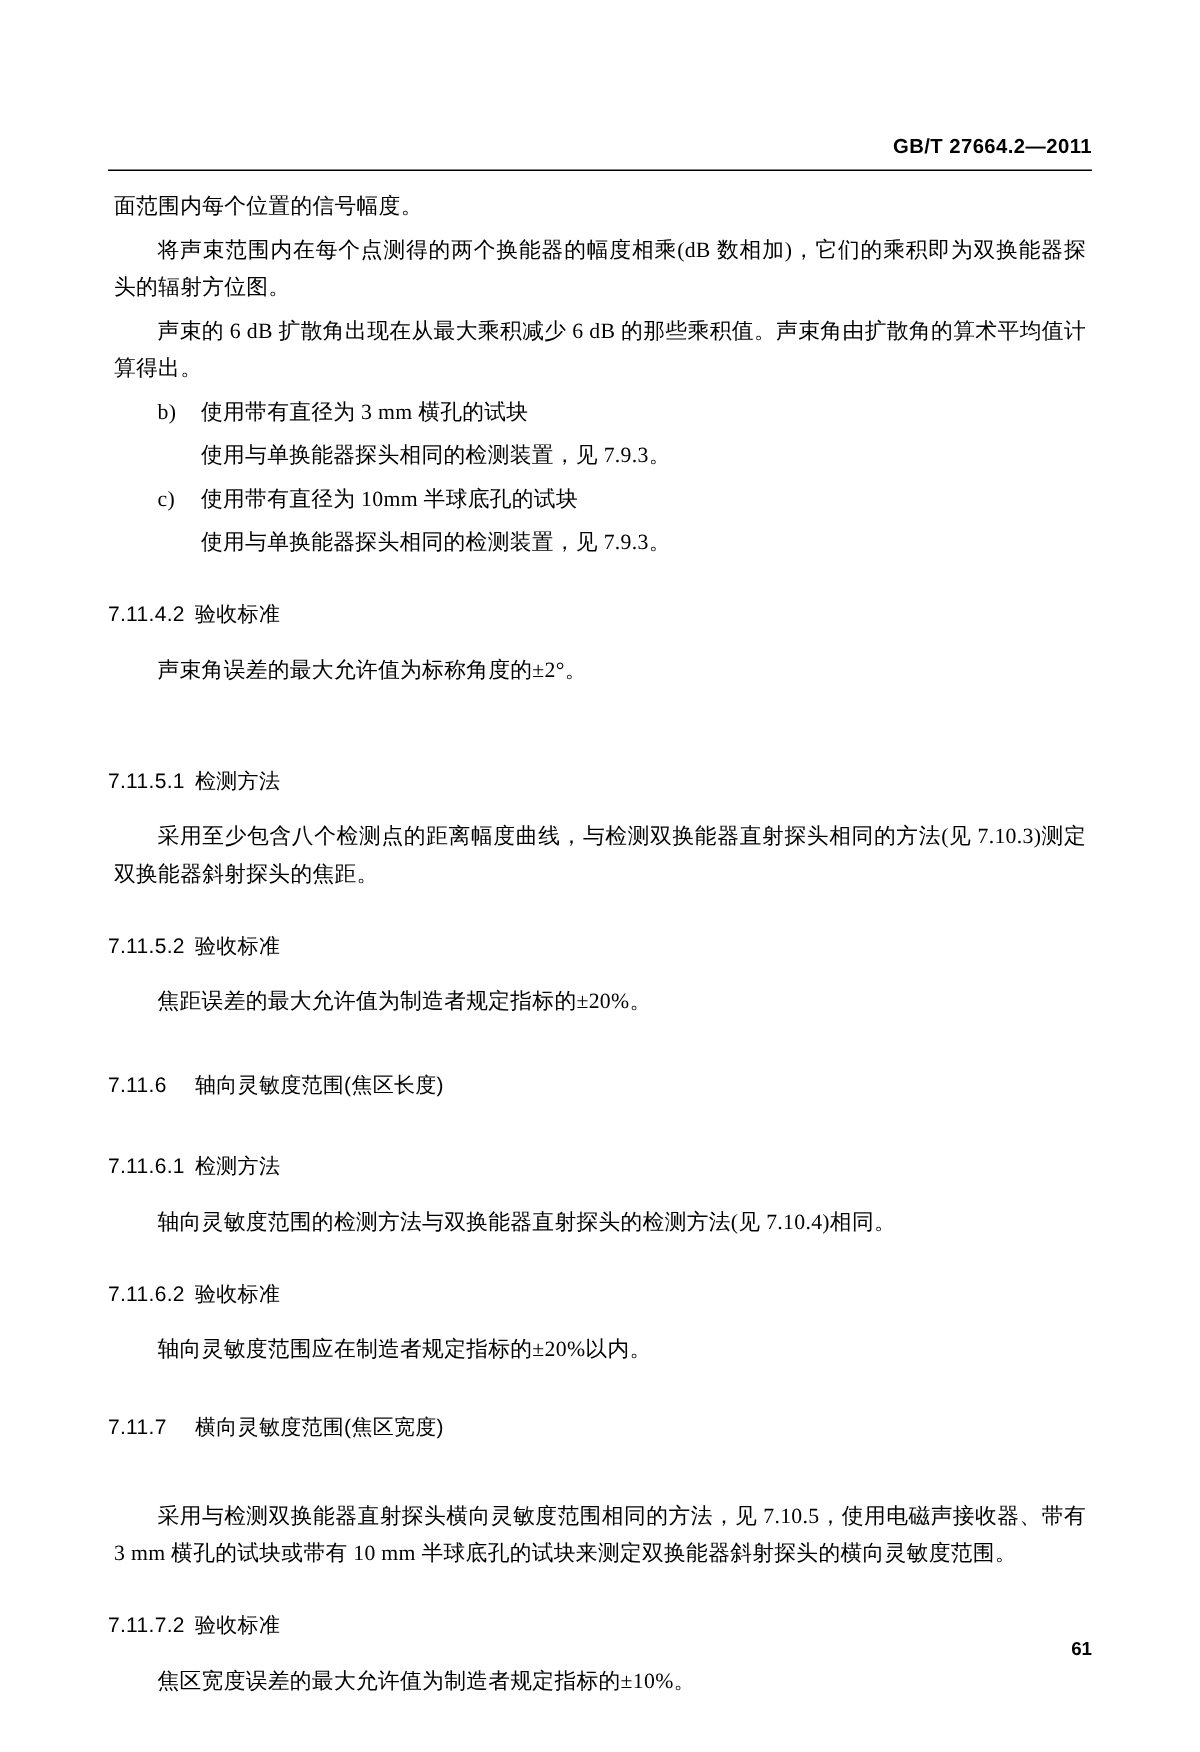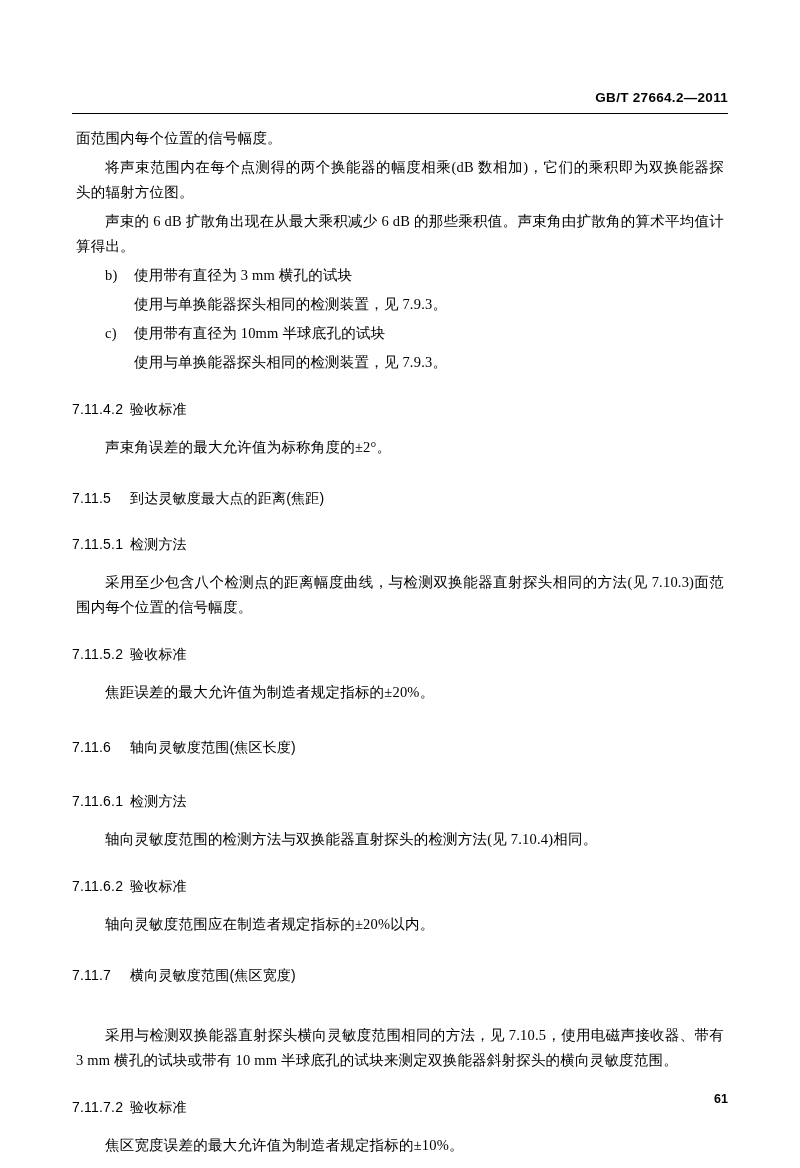--- a/index.html
+++ b/index.html
@@ -119,31 +119,28 @@
     <div class="sp-18"></div>
 
     <p class="heading">
       <span class="num">7.11.4.2</span><span>验收标准</span>
     </p>
     <div class="sp-10"></div>
     <p class="indent">声束角误差的最大允许值为标称角度的±2°。</p>
 
     <div class="sp-22"></div>
 
-    <p class="heading">
-      <span class="num">7.11.5</span><span>到达灵敏度最大点的距离(焦距)</span>
-    </p>
 
     <div class="sp-22"></div>
 
     <p class="heading">
       <span class="num">7.11.5.1</span><span>检测方法</span>
     </p>
     <div class="sp-10"></div>
-    <p class="indent">采用至少包含八个检测点的距离幅度曲线，与检测双换能器直射探头相同的方法(见 7.10.3)面范围内每个位置的信号幅度。</p>
+    <p class="indent">采用至少包含八个检测点的距离幅度曲线，与检测双换能器直射探头相同的方法(见 7.10.3)测定双换能器斜射探头的焦距。</p>
 
     <div class="sp-18"></div>
 
     <p class="heading">
       <span class="num">7.11.5.2</span><span>验收标准</span>
     </p>
     <div class="sp-10"></div>
     <p class="indent">焦距误差的最大允许值为制造者规定指标的±20%。</p>
 
     <div class="sp-26"></div>

